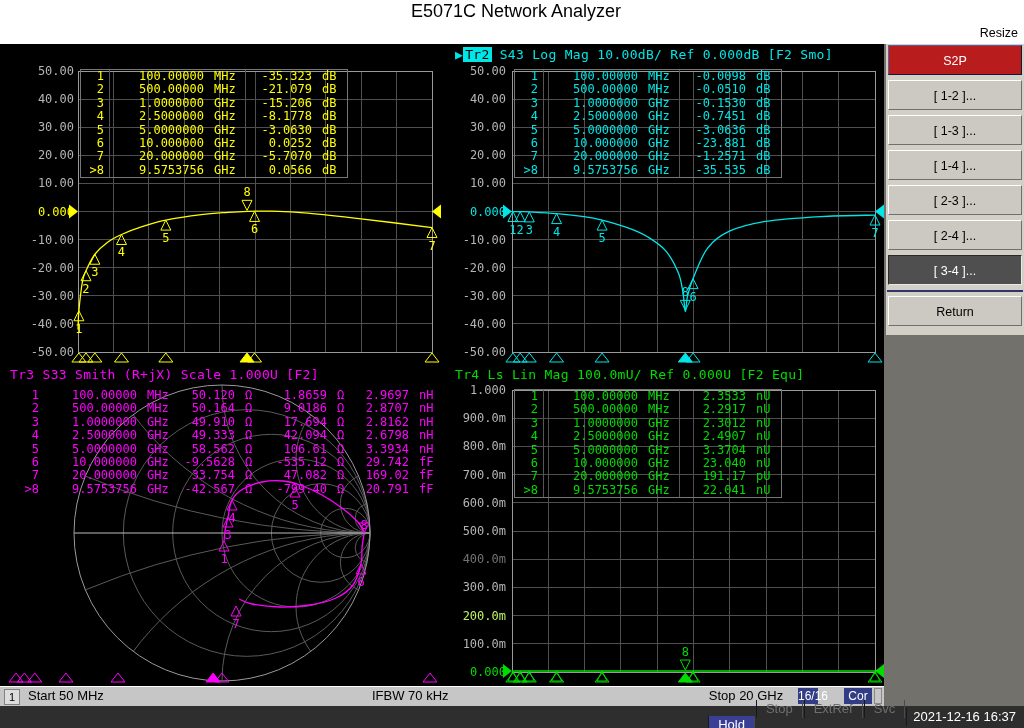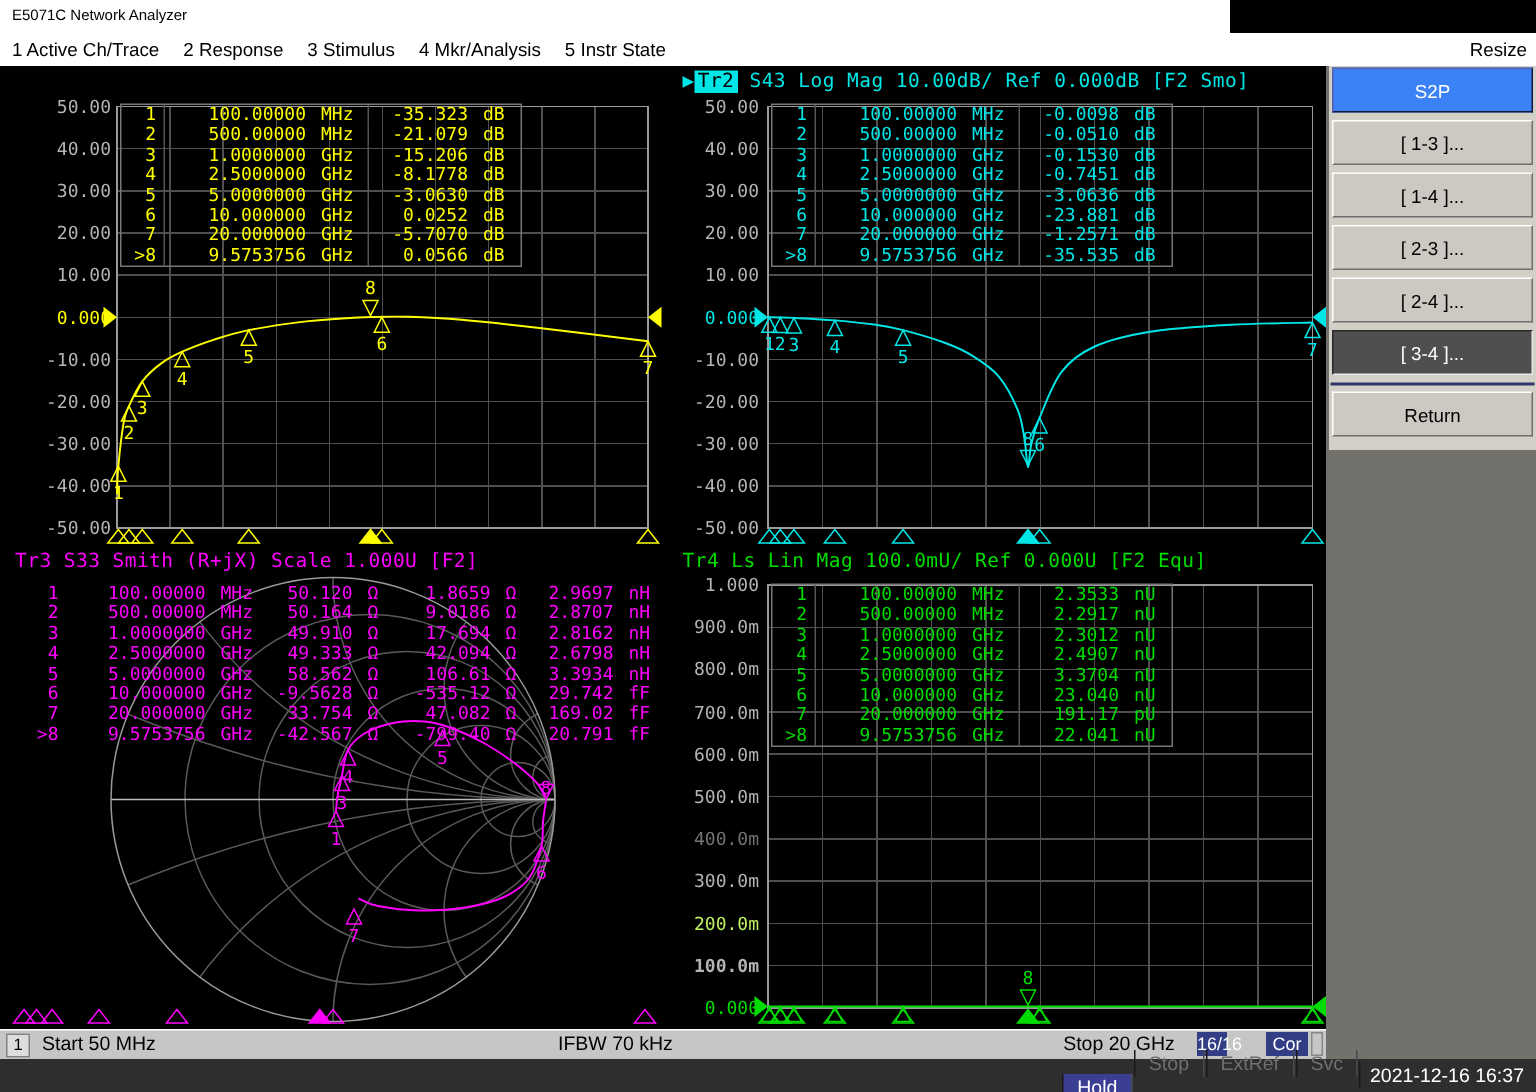--- a/index.html
+++ b/index.html
@@ -1,19 +1,19 @@
 <!DOCTYPE html>
 <html><head>
 <meta charset="utf-8">
 <style>
   html,body{margin:0;padding:0;background:#000;}
   .screen{position:relative;width:1024px;height:728px;background:#000;overflow:hidden;
           font-family:"DejaVu Sans Mono",monospace;}
-  .titlebar{position:absolute;left:0;top:0;width:820px;height:22px;background:#fff;color:#000;
-            font-family:"Liberation Sans",sans-serif;font-size:10px;line-height:22px;padding-left:8px;box-sizing:border-box;}
+  .titlebar{position:absolute;left:0;top:0;width:1024px;height:22px;background:#fff;color:#000;
+            font-family:"Liberation Sans",sans-serif;font-size:18px;line-height:22px;padding-left:8px;box-sizing:border-box;text-align:center;}
   .menubar{position:absolute;left:0;top:22px;width:1024px;height:22px;background:#fff;color:#000;
            font-family:"Liberation Sans",sans-serif;font-size:12.5px;line-height:22px;}
   .menubar .mi{display:inline-block;margin-left:16px;cursor:default;}
   .menubar .mi:first-child{margin-left:8px;}
   .resize{position:absolute;right:6px;top:0;}
   .graphs{position:absolute;left:0;top:44px;width:884px;height:642px;background:#000;}
   .leftedge{position:absolute;left:0;top:44px;width:6px;height:662px;background:#c8c8c8;border-right:1px solid #6e6e6e;}
   svg.overlay{position:absolute;left:0;top:0;}
   .phdr{position:absolute;font-size:13px;letter-spacing:0.3px;white-space:pre;z-index:3;}
   .tr2hl{background:#00e6e6;color:#000;padding:0 2px;}
@@ -36,31 +36,30 @@
              font-family:"Liberation Sans",sans-serif;font-size:13px;display:flex;justify-content:flex-end;align-items:center;z-index:6;}
   .sb-item{height:18px;line-height:18px;padding:0 9px;margin-right:1px;border-left:1px solid #191919;border-right:1px solid #4a4a4a;
            color:#6f6f6f;text-align:center;}
   .sb-item.active{background:#3b3f94;color:#fff;margin-top:16px;}
   .sb-time{height:18px;line-height:18px;padding:0 6px;margin-right:2px;border-left:1px solid #191919;color:#fff;}
   .sidebar{position:absolute;left:884px;top:44px;width:140px;height:662px;background:#73716c;z-index:5;}
   .btnwrap{position:absolute;left:2px;top:0;width:138px;background:#d2cfc7;padding:1px 1px 4px 1px;box-sizing:border-box;}
   .skey{display:block;width:134px;height:30px;margin:0 auto 5px auto;line-height:28px;text-align:center;
         font-family:"Liberation Sans",sans-serif;font-size:12.5px;color:#000;background:#ccc9c2;
         border:1px solid;border-color:#fff #6f6f6f #6f6f6f #fff;box-sizing:border-box;cursor:default;}
-  .skey.header{background:#3b82f6;color:#fff;border-color:#5a5fa8 #15173a #15173a #5a5fa8;}
+  .skey.header{background:#b91c1c;color:#fff;border-color:#5a5fa8 #15173a #15173a #5a5fa8;}
   .skey.active{background:#4f4f4f;color:#fff;border-color:#2a2a2a #e8e8e8 #e8e8e8 #2a2a2a;}
   .skdiv{height:2px;background:#31356b;margin:0 0 4px 0;}
 </style>
 </head>
 <body>
 
 <div class="screen">
   <div class="titlebar">E5071C Network Analyzer</div>
   <div class="menubar">
-    <span id="menu-items"><span class="mi">1 Active Ch/Trace</span><span class="mi">2 Response</span><span class="mi">3 Stimulus</span><span class="mi">4 Mkr/Analysis</span><span class="mi">5 Instr State</span></span>
     <span class="mi resize">Resize</span>
   </div>
 
   <div class="leftedge"></div>
   <div class="graphs"></div>
 
   <svg class="overlay" id="plot-svg" width="1024" height="728" viewBox="0 0 1024 728" style="z-index:2">
       <g stroke="#4f4f4f" stroke-width="1" shape-rendering="crispEdges">
         <line x1="113.4" y1="71" x2="113.4" y2="352"></line>
         <line x1="78" y1="99.1" x2="432" y2="99.1"></line>
@@ -285,21 +284,21 @@
       <div class="ylab" style="left: 448px; top: 345px; color: rgb(180, 180, 180);">-50.00</div>
       <div class="ylab" style="left: 448px; top: 383px; color: rgb(180, 180, 180);">1.000</div>
       <div class="ylab" style="left: 448px; top: 411.2px; color: rgb(180, 180, 180);">900.0m</div>
       <div class="ylab" style="left: 448px; top: 439.4px; color: rgb(180, 180, 180);">800.0m</div>
       <div class="ylab" style="left: 448px; top: 467.6px; color: rgb(180, 180, 180);">700.0m</div>
       <div class="ylab" style="left: 448px; top: 495.8px; color: rgb(180, 180, 180);">600.0m</div>
       <div class="ylab" style="left: 448px; top: 524px; color: rgb(180, 180, 180);">500.0m</div>
       <div class="ylab" style="left: 448px; top: 552.2px; color: #737373;">400.0m</div>
       <div class="ylab" style="left: 448px; top: 580.4px; color: rgb(180, 180, 180);">300.0m</div>
       <div class="ylab" style="left: 448px; top: 608.6px; color: #bef264;">200.0m</div>
-      <div class="ylab" style="left: 448px; top: 636.8px; color: rgb(180, 180, 180); font-weight: bold;">100.0m</div>
+      <div class="ylab" style="left: 448px; top: 636.8px; color: rgb(180, 180, 180);">100.0m</div>
       <div class="ylab" style="left: 448px; top: 665px; color: rgb(0, 220, 0);">0.000</div>
     </div>
   <div id="tables">
       <div class="mtable boxed" style="left: 80px; top: 69px; color: rgb(255, 255, 0);">
         <div class="mrow"><span class="mcell" style="width: 28px; text-align: right; padding-right: 5px; padding-left: 0px;">1</span><span class="mcell sep" style="width: 100px; text-align: right; padding-right: 5px; padding-left: 0px;">100.00000</span><span class="mcell" style="width: 36px; text-align: left; padding-right: 0px; padding-left: 5px;">MHz</span><span class="mcell sep" style="width: 72px; text-align: right; padding-right: 5px; padding-left: 0px;">-35.323</span><span class="mcell" style="width: 30px; text-align: left; padding-right: 0px; padding-left: 5px;">dB</span></div>
         <div class="mrow"><span class="mcell" style="width: 28px; text-align: right; padding-right: 5px; padding-left: 0px;">2</span><span class="mcell sep" style="width: 100px; text-align: right; padding-right: 5px; padding-left: 0px;">500.00000</span><span class="mcell" style="width: 36px; text-align: left; padding-right: 0px; padding-left: 5px;">MHz</span><span class="mcell sep" style="width: 72px; text-align: right; padding-right: 5px; padding-left: 0px;">-21.079</span><span class="mcell" style="width: 30px; text-align: left; padding-right: 0px; padding-left: 5px;">dB</span></div>
         <div class="mrow"><span class="mcell" style="width: 28px; text-align: right; padding-right: 5px; padding-left: 0px;">3</span><span class="mcell sep" style="width: 100px; text-align: right; padding-right: 5px; padding-left: 0px;">1.0000000</span><span class="mcell" style="width: 36px; text-align: left; padding-right: 0px; padding-left: 5px;">GHz</span><span class="mcell sep" style="width: 72px; text-align: right; padding-right: 5px; padding-left: 0px;">-15.206</span><span class="mcell" style="width: 30px; text-align: left; padding-right: 0px; padding-left: 5px;">dB</span></div>
         <div class="mrow"><span class="mcell" style="width: 28px; text-align: right; padding-right: 5px; padding-left: 0px;">4</span><span class="mcell sep" style="width: 100px; text-align: right; padding-right: 5px; padding-left: 0px;">2.5000000</span><span class="mcell" style="width: 36px; text-align: left; padding-right: 0px; padding-left: 5px;">GHz</span><span class="mcell sep" style="width: 72px; text-align: right; padding-right: 5px; padding-left: 0px;">-8.1778</span><span class="mcell" style="width: 30px; text-align: left; padding-right: 0px; padding-left: 5px;">dB</span></div>
         <div class="mrow"><span class="mcell" style="width: 28px; text-align: right; padding-right: 5px; padding-left: 0px;">5</span><span class="mcell sep" style="width: 100px; text-align: right; padding-right: 5px; padding-left: 0px;">5.0000000</span><span class="mcell" style="width: 36px; text-align: left; padding-right: 0px; padding-left: 5px;">GHz</span><span class="mcell sep" style="width: 72px; text-align: right; padding-right: 5px; padding-left: 0px;">-3.0630</span><span class="mcell" style="width: 30px; text-align: left; padding-right: 0px; padding-left: 5px;">dB</span></div>
         <div class="mrow"><span class="mcell" style="width: 28px; text-align: right; padding-right: 5px; padding-left: 0px;">6</span><span class="mcell sep" style="width: 100px; text-align: right; padding-right: 5px; padding-left: 0px;">10.000000</span><span class="mcell" style="width: 36px; text-align: left; padding-right: 0px; padding-left: 5px;">GHz</span><span class="mcell sep" style="width: 72px; text-align: right; padding-right: 5px; padding-left: 0px;">0.0252</span><span class="mcell" style="width: 30px; text-align: left; padding-right: 0px; padding-left: 5px;">dB</span></div>
@@ -354,20 +353,21 @@
         <span class="sb-item">Stop</span>
         <span class="sb-item">ExtRef</span>
         <span class="sb-item">Svc</span>
       </span>
     <span class="sb-time">2021-12-16 16:37</span>
   </div>
 
   <div class="sidebar">
     <div class="btnwrap" id="softkeys">
         <button class="skey header">S2P</button>
+        <button class="skey">[ 1-2 ]...</button>
         <button class="skey">[ 1-3 ]...</button>
         <button class="skey">[ 1-4 ]...</button>
         <button class="skey">[ 2-3 ]...</button>
         <button class="skey">[ 2-4 ]...</button>
         <button class="skey active">[ 3-4 ]...</button>
         <div class="skdiv"></div>
         <button class="skey">Return</button>
       </div>
   </div>
 </div>

